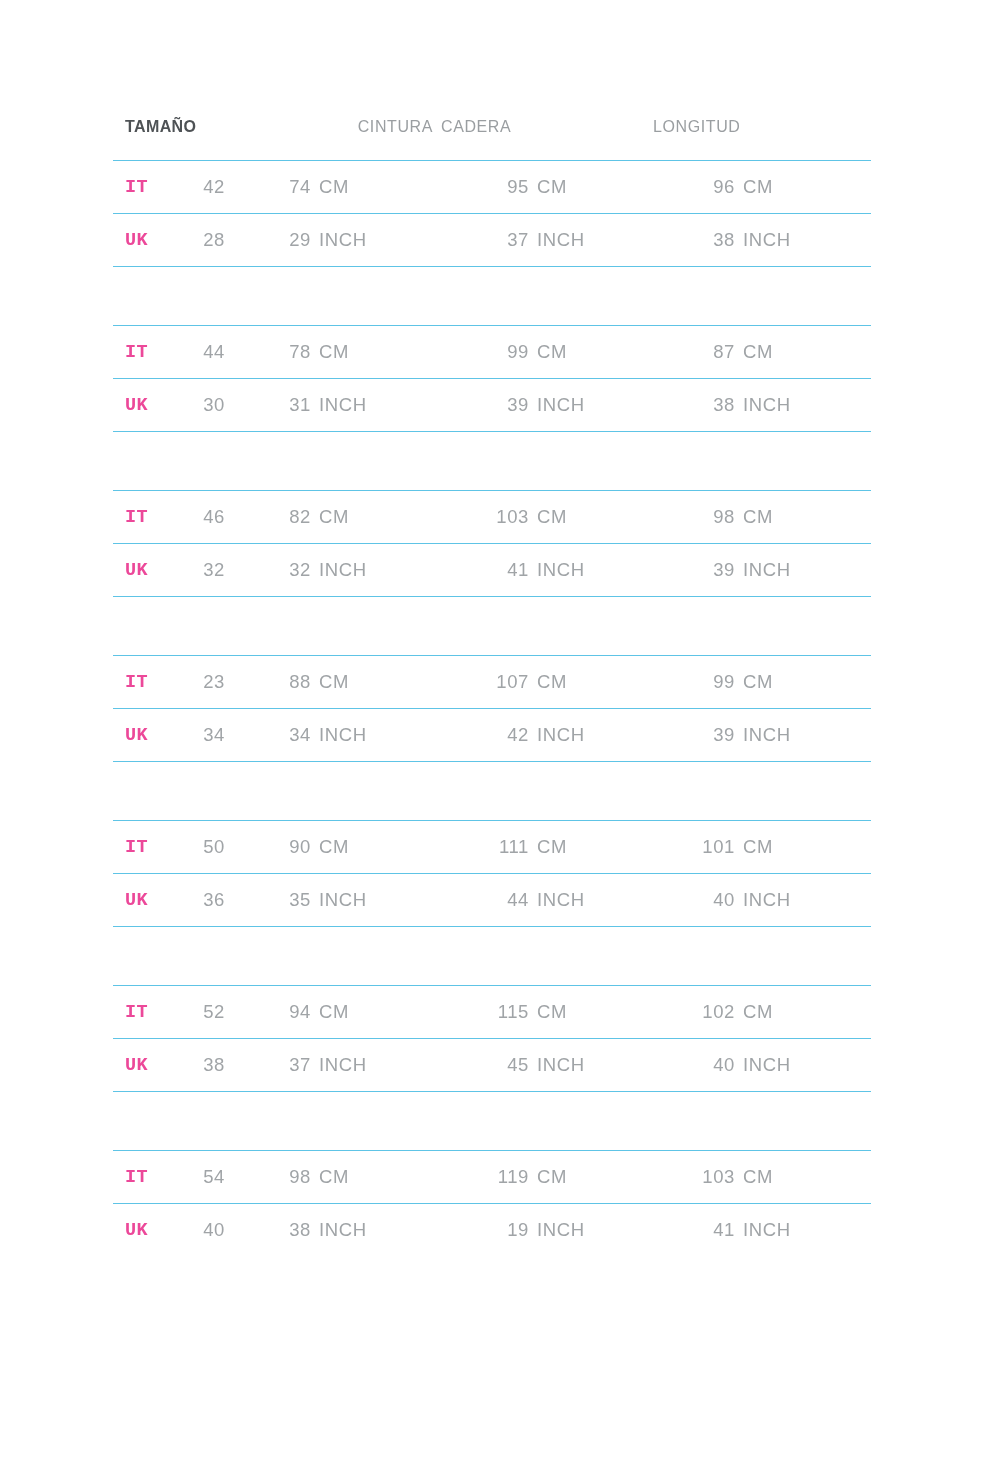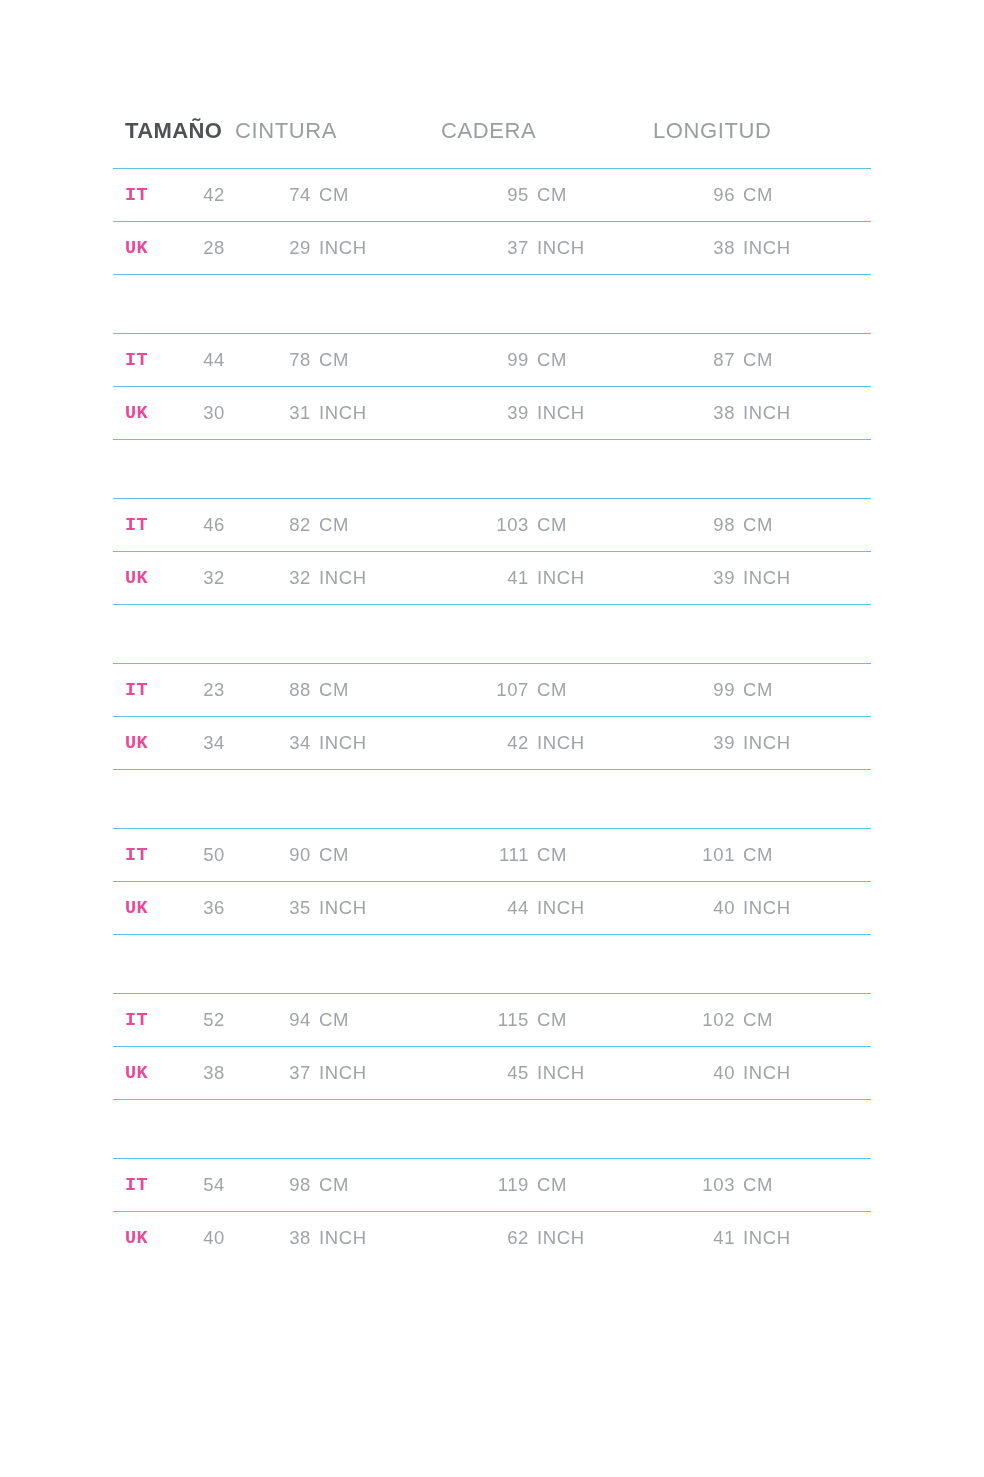--- a/index.html
+++ b/index.html
@@ -34,35 +34,35 @@
   table.size-table col.c-sys    { width: 60px; }
   table.size-table col.c-size   { width: 52px; }
   table.size-table col.c-waistv { width: 86px; }
   table.size-table col.c-waistu { width: 122px; }
   table.size-table col.c-hipv   { width: 96px; }
   table.size-table col.c-hipu   { width: 118px; }
   table.size-table col.c-lenv   { width: 88px; }
   table.size-table col.c-lenu   { width: 136px; }
 
   thead th {
-    font-size: 22px;
+    font-size: 16px;
     font-weight: normal;
     text-align: left;
     letter-spacing: 0.6px;
     padding: 0 0 24px 0;
     color: #9a9ea1;
     vertical-align: bottom;
   }
   thead th.h-size {
     color: #4e5255;
     font-weight: bold;
     letter-spacing: 0.4px;
     padding-left: 12px;
   }
-  thead th.h-waist { padding-left: 10px; }
+  thead th.h-waist { padding-left: 10px; text-align: right; }
   thead th.h-hip   { padding-left: 8px; }
   thead th.h-len   { padding-left: 6px; margin-left: 10px; }
 
   tbody tr td {
     font-size: 18.5px;
     letter-spacing: 0.6px;
     color: #a0a4a7;
     padding: 15px 0 15px 0;
     border-top: 1px solid #5ec4e6;
     vertical-align: middle;
@@ -266,21 +266,21 @@
           <td class="val">119</td>
           <td class="unit">CM</td>
           <td class="val">103</td>
           <td class="unit">CM</td>
         </tr>
         <tr class="row-uk">
           <td class="sys">UK</td>
           <td class="val">40</td>
           <td class="val">38</td>
           <td class="unit">INCH</td>
-          <td class="val">62</td>
+          <td class="val">19</td>
           <td class="unit">INCH</td>
           <td class="val">41</td>
           <td class="unit">INCH</td>
         </tr>
 
       </tbody>
     </table>
   </div>
 </div>
 

